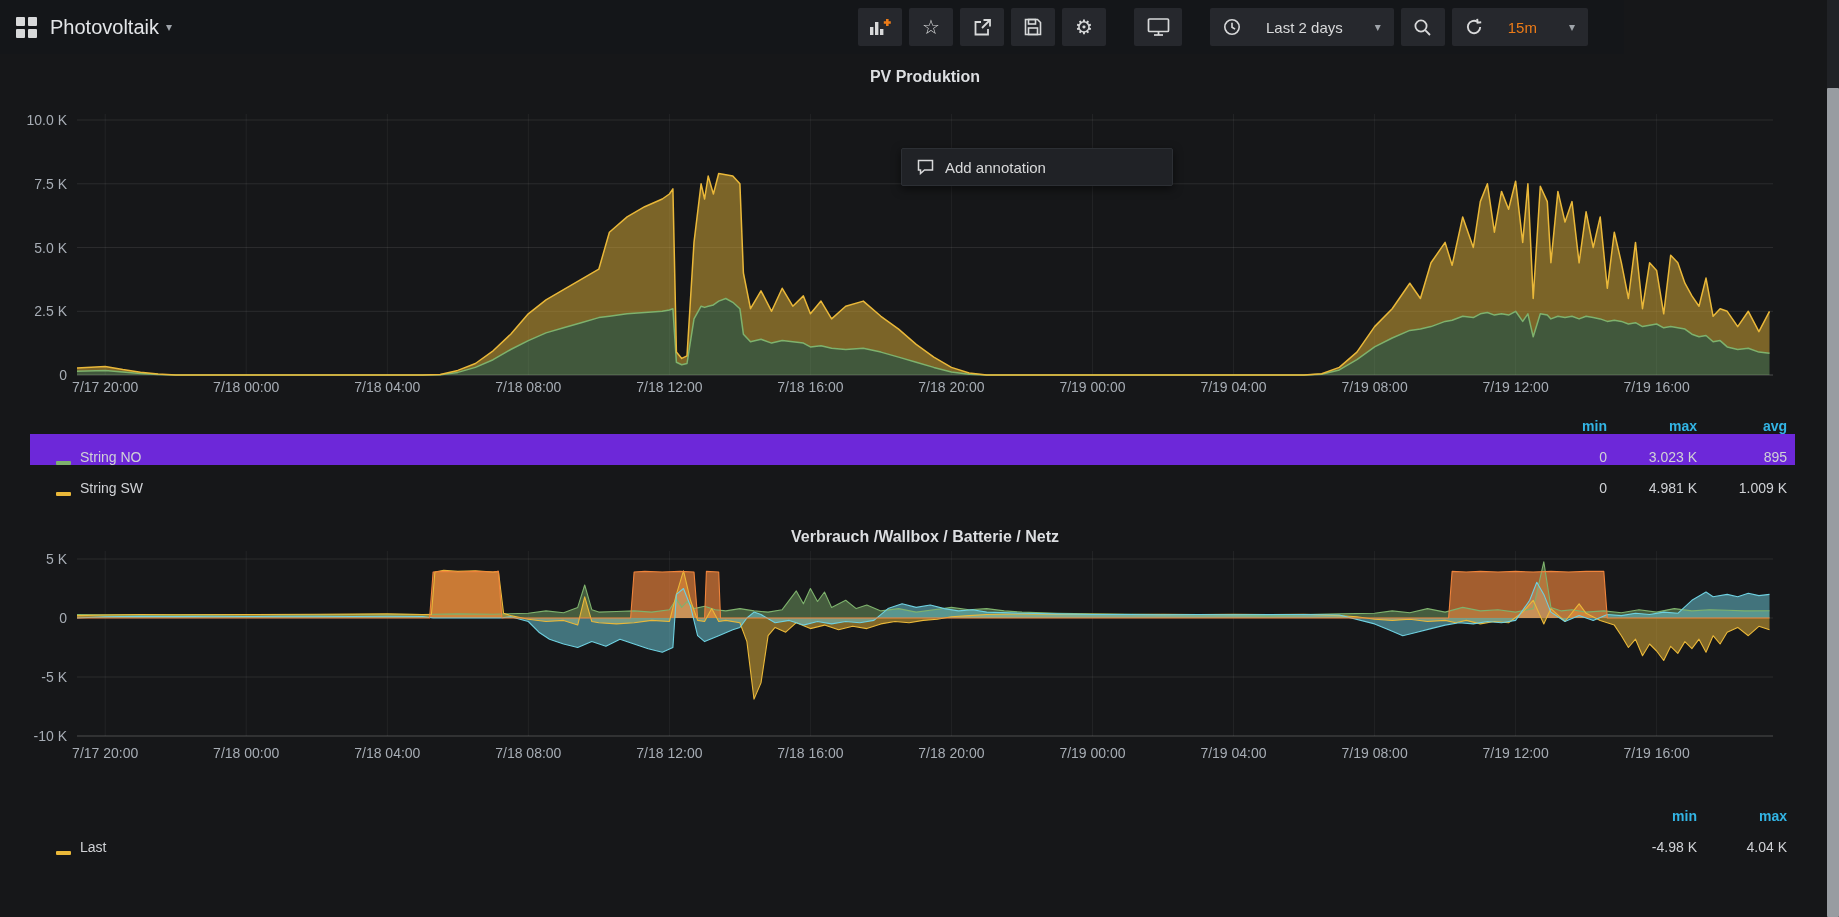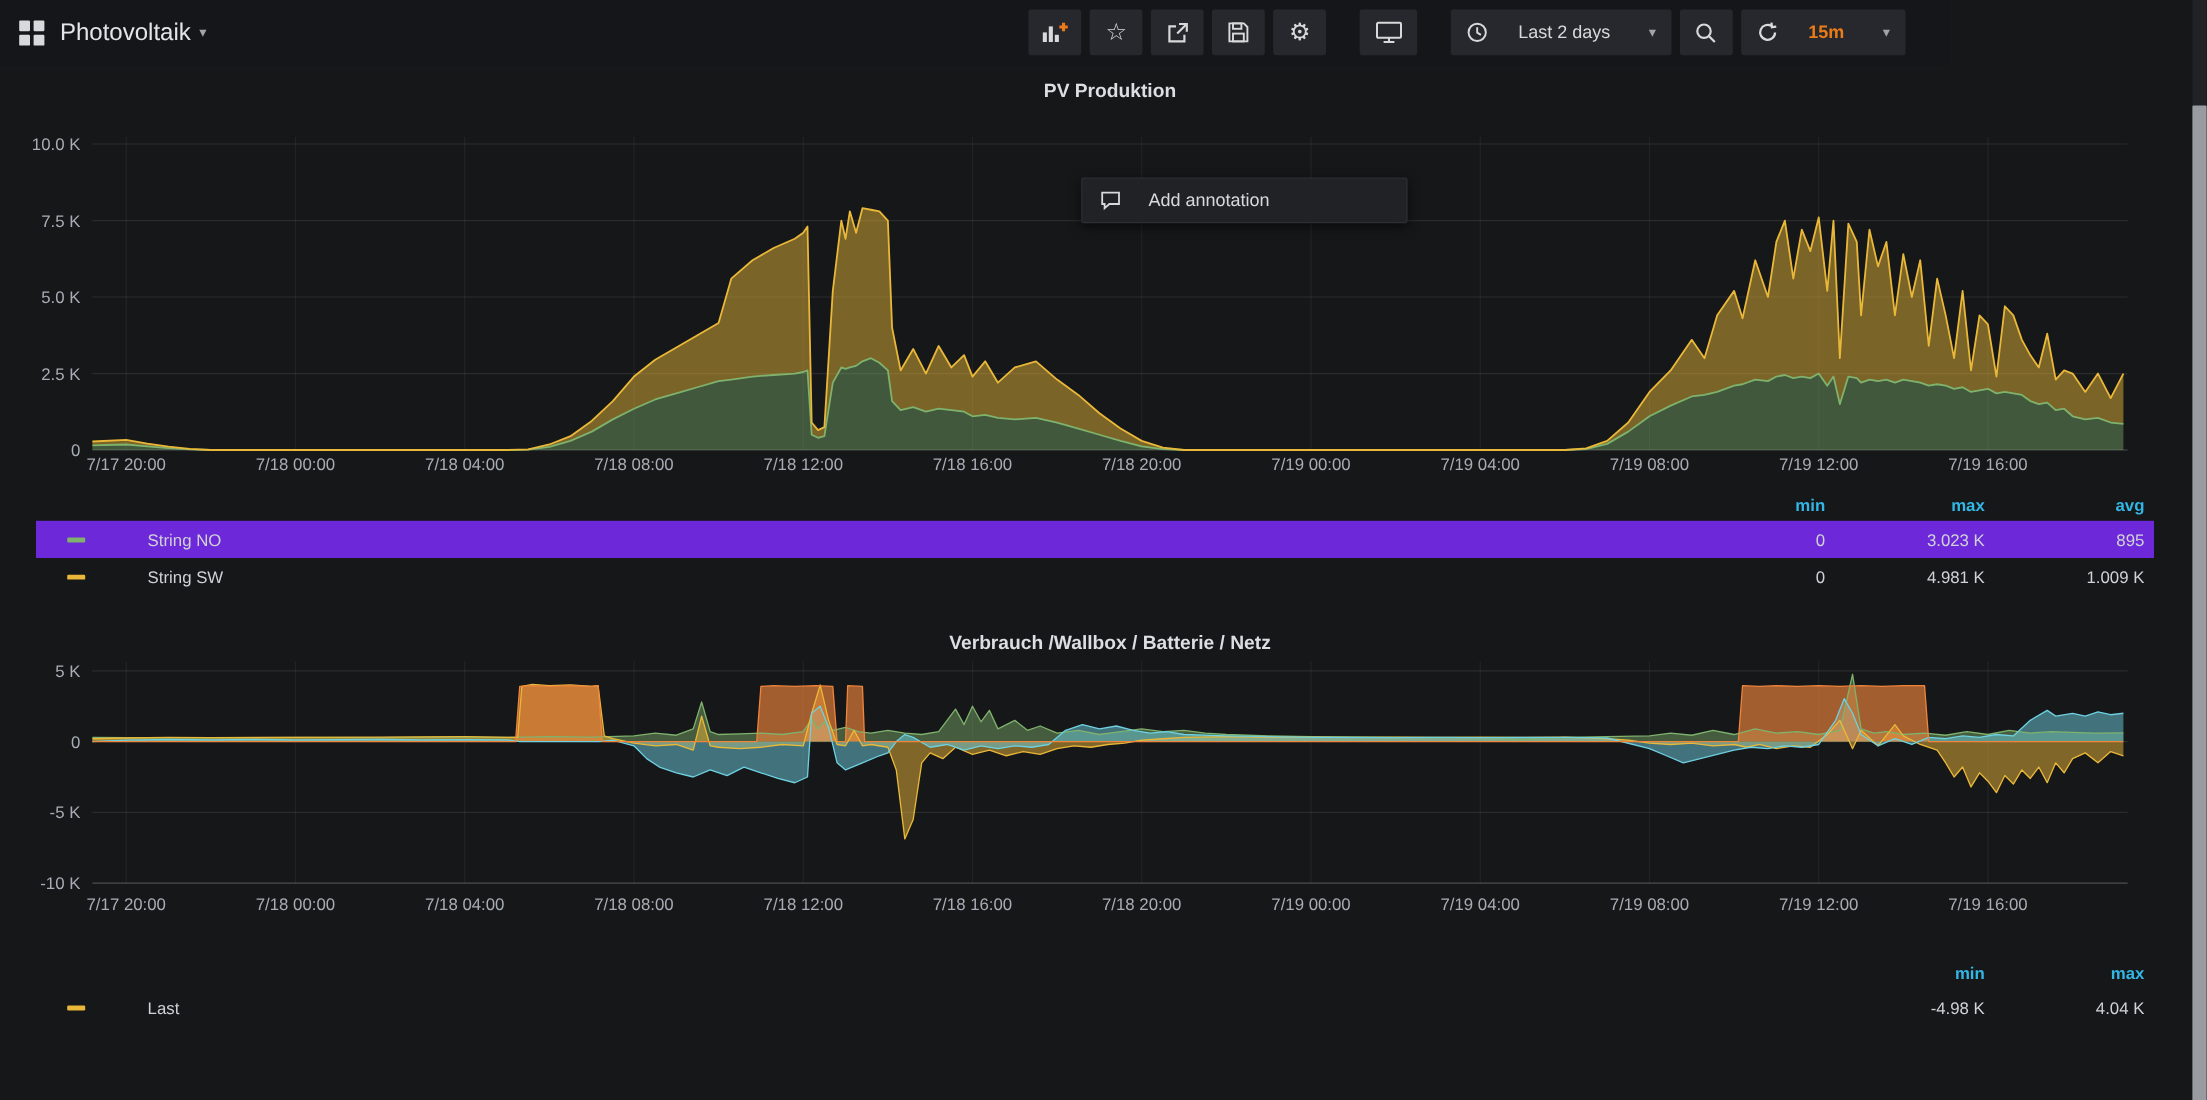--- a/index.html
+++ b/index.html
@@ -16,34 +16,34 @@
   .grid-icon span{width:9px;height:9px;background:#d8d9da;border-radius:1px;display:block;}
   .dash-title{font-size:20px;color:#e3e5e8;}
   .caret{font-size:12px;color:#9fa4aa;margin-left:7px;line-height:1;}
   .nav-right{display:flex;align-items:center;gap:7px;margin-left:auto;padding-right:36px;}
   .nbtn{display:flex;align-items:center;justify-content:center;height:38px;min-width:44px;
     background:#26282d;border-radius:2px;cursor:pointer;color:#d8d9da;box-sizing:border-box;}
   .nbtn svg{display:block;}
   .glyph{font-size:20px;line-height:1;color:#d8d9da;}
   .sp{width:14px;}
   .tbtn{padding:0 13px;gap:25px;font-size:15px;color:#d8d9da;}
-  .refresh-label{color:#eb7b18;font-weight:700;font-size:15px;}
+  .refresh-label{color:#eb7b18;font-weight:400;font-size:15px;}
   
   .panel-title{position:absolute;left:0;width:1850px;text-align:center;font-size:16px;
     font-weight:700;color:#dcdee1;cursor:pointer;}
   .chartwrap{position:absolute;left:0;cursor:crosshair;}
   svg text.tick{fill:#a7adb5;font-size:14px;font-family:"Liberation Sans",sans-serif;}
   
   .ctx-menu{position:absolute;left:901px;top:148px;width:272px;height:38px;background:#202226;
     border:1px solid #2c2f34;border-radius:2px;box-shadow:0 3px 10px rgba(0,0,0,.55);
-    display:flex;align-items:center;padding-left:15px;gap:23px;z-index:5;cursor:pointer;
+    display:flex;align-items:center;padding-left:15px;gap:11px;z-index:5;cursor:pointer;
     font-size:15px;color:#d8d9da;box-sizing:border-box;}
   
   .legend{position:absolute;left:30px;width:1765px;font-size:14px;color:#d0d2d6;}
-  .lrow{display:flex;align-items:center;height:31px;padding:0 8px 0 26px;box-sizing:border-box;gap:43px;}
+  .lrow{display:flex;align-items:flex-end;height:31px;padding:0 8px 0 26px;box-sizing:border-box;}
   .lrow.lhead{height:26px;}
   .lrow.alt{background:#6d28d9;}
   .lfill{flex:1;}
   .lcol{width:90px;text-align:right;}
   .lh{color:#33b5e5;font-weight:700;cursor:pointer;}
   .lmark{width:15px;height:4px;border-radius:1px;margin-right:9px;flex:none;}
   .lname{cursor:pointer;}
   
   .sb-track{position:absolute;right:0;top:0;width:12px;height:917px;background:#202226;}
   .sb-thumb{position:absolute;right:0;top:88px;width:12px;height:829px;background:#989ca1;border-radius:1px;cursor:pointer;}

